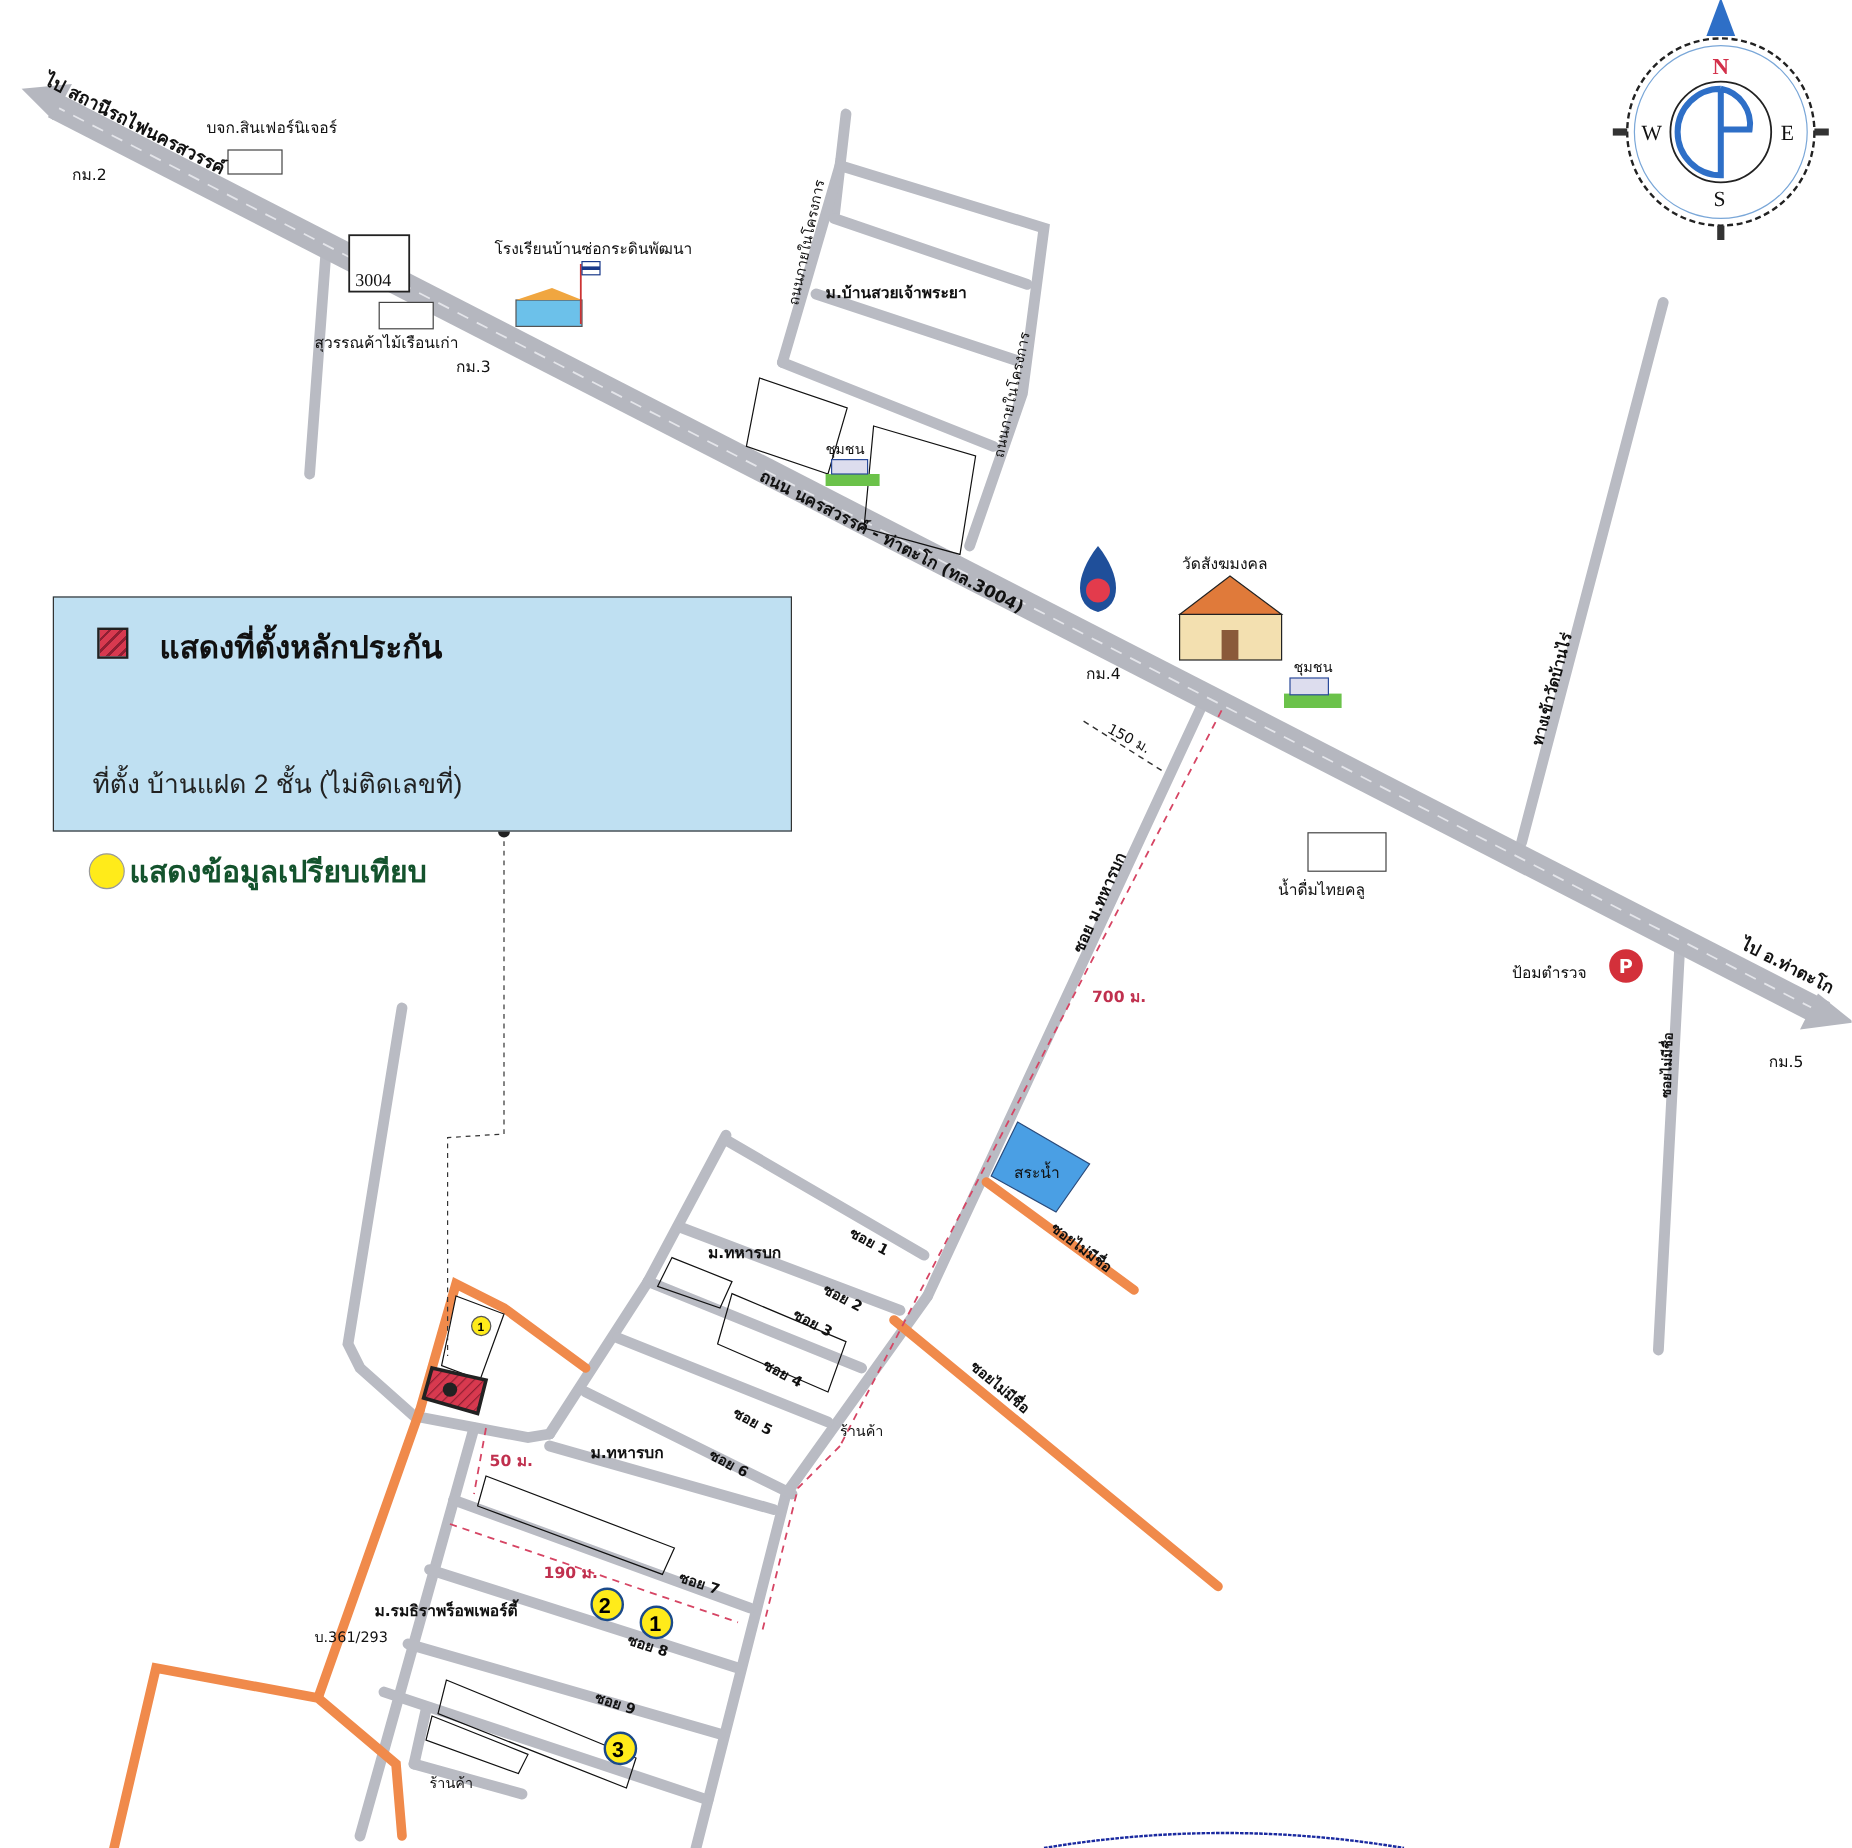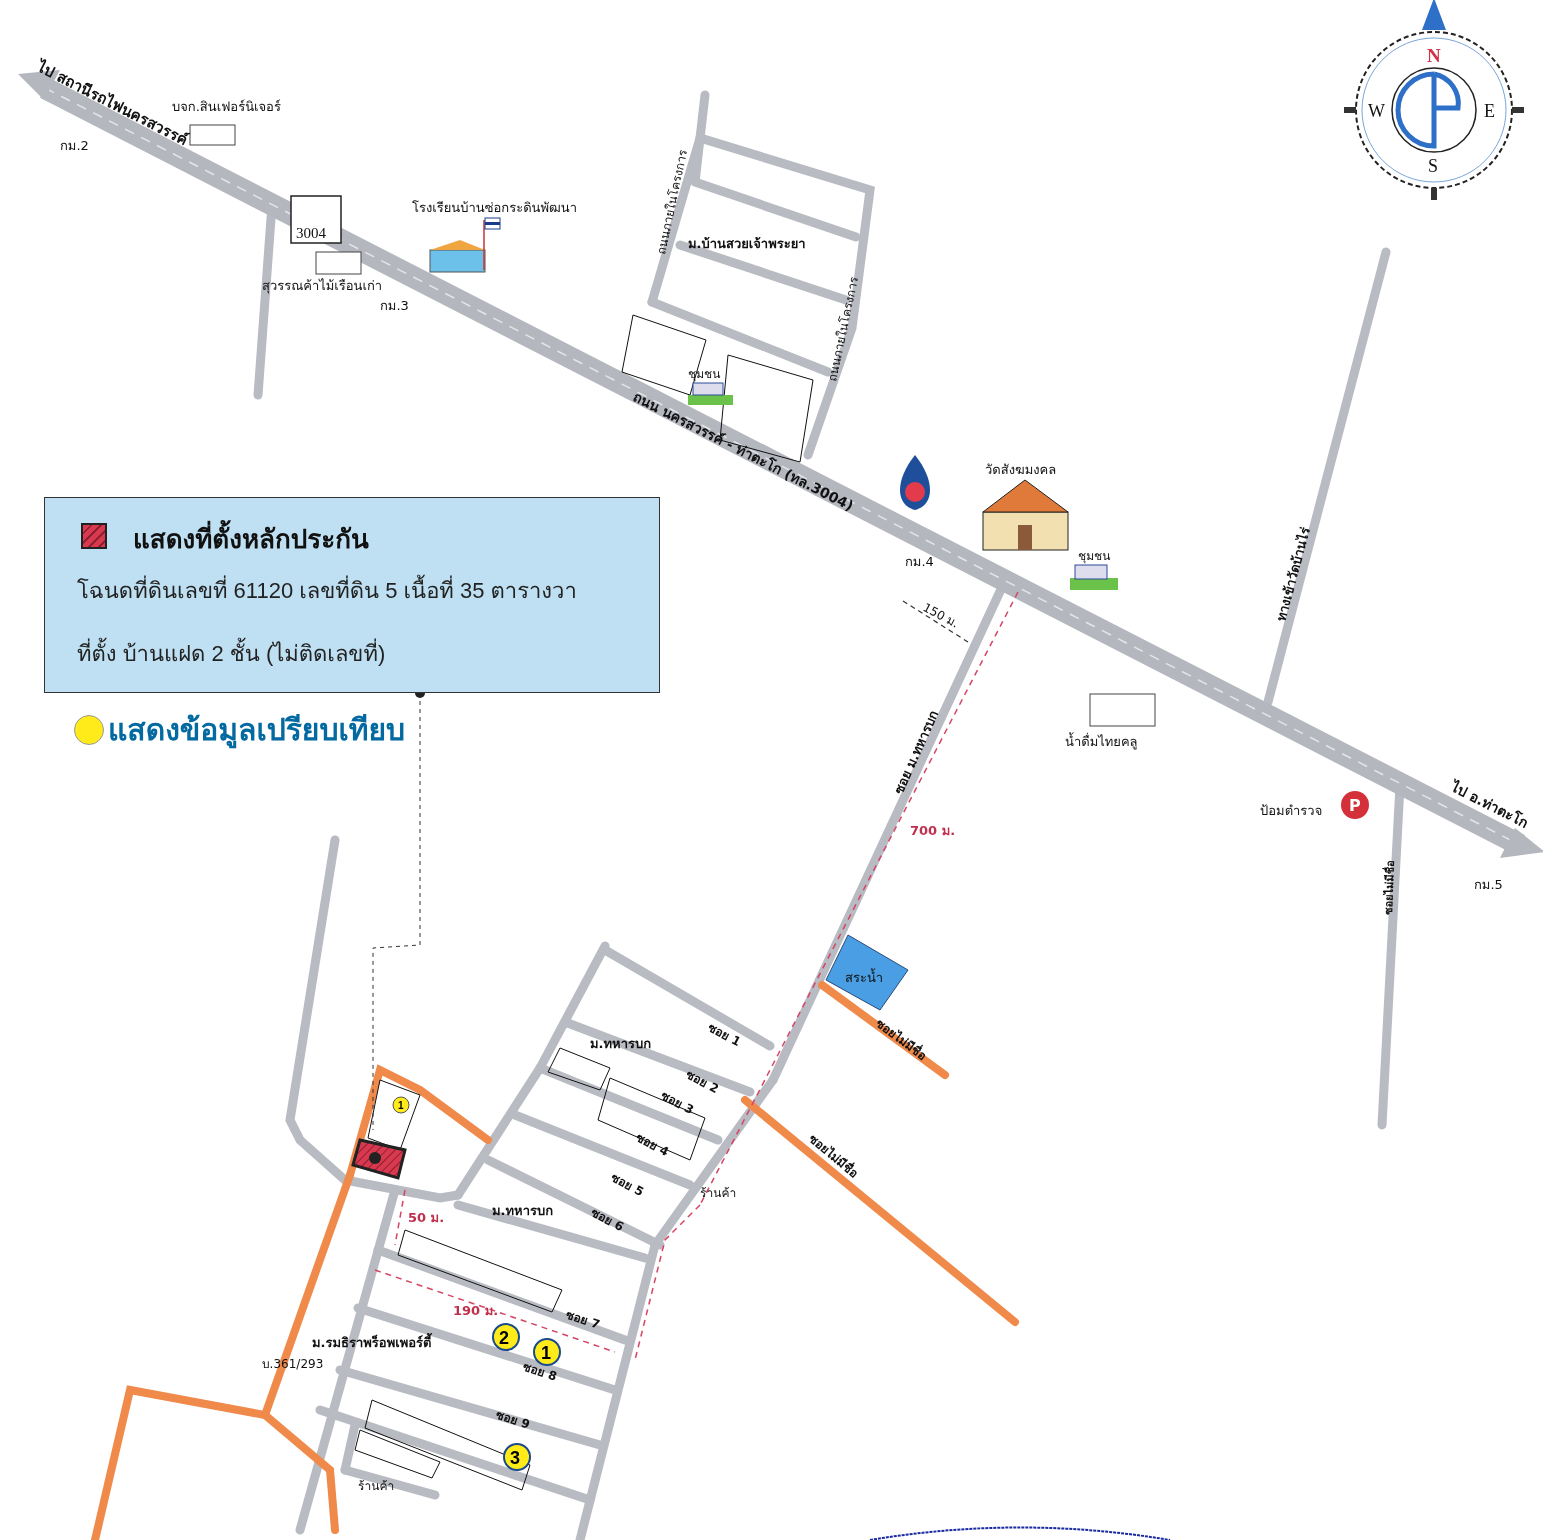--- a/index.html
+++ b/index.html
@@ -5,21 +5,21 @@
   html,body{margin:0;padding:0;background:#fff;}
   body{width:1543px;height:1540px;position:relative;overflow:hidden;font-family:"DejaVu Sans","Liberation Sans",sans-serif;}
   svg{position:absolute;left:0;top:0;}
   .lbl{font-family:"DejaVu Sans","Liberation Sans",sans-serif;fill:#111;}
   .legend-box{position:absolute;left:44px;top:497px;width:616px;height:196px;background:#bfe0f2;border:1.5px solid #333;box-sizing:border-box;padding-left:15px;}
   .legend-title{position:absolute;left:88px;top:20px;font-size:26px;font-weight:bold;color:#111;font-family:"DejaVu Sans","Liberation Sans",sans-serif;}
   .legend-swatch{position:absolute;left:36px;top:25px;width:26px;height:26px;background:repeating-linear-gradient(135deg,#d8394f 0 5px,#8f1f33 5px 7px);border:2px solid #222;box-sizing:border-box;}
   .legend-line{position:absolute;left:32px;font-size:22px;color:#222;font-family:"Liberation Sans","DejaVu Sans",sans-serif;}
   .cmp-legend{position:absolute;left:74px;top:706px;display:flex;align-items:center;gap:4px;}
   .cmp-dot{width:28px;height:28px;border-radius:50%;background:#ffeb1a;border:1.5px solid #999;}
-  .cmp-text{font-size:30px;font-weight:bold;color:#0369a1;font-family:"DejaVu Sans","Liberation Sans",sans-serif;}
+  .cmp-text{font-size:25px;font-weight:bold;color:#14532d;font-family:"DejaVu Sans","Liberation Sans",sans-serif;}
 </style>
 </head>
 <body>
 
 <svg width="1543" height="1540" viewBox="0 0 1543 1540">
   <defs>
     <pattern id="hatch" width="6" height="6" patternUnits="userSpaceOnUse" patternTransform="rotate(45)">
       <rect width="6" height="6" fill="#d8394f"></rect>
       <line x1="0" y1="0" x2="0" y2="6" stroke="#8f1f33" stroke-width="2"></line>
     </pattern>
@@ -216,20 +216,19 @@
     <text x="1368" y="117" font-size="18" font-family="Liberation Serif, serif">W</text>
     <text x="1484" y="117" font-size="18" font-family="Liberation Serif, serif">E</text>
   </g>
 
   <path d="M870,1540 Q1020,1515 1170,1540" stroke="#1a2aa0" stroke-width="2" fill="none" stroke-dasharray="3 1"></path>
 </svg>
 
 <div class="legend-box">
   <div class="legend-swatch"></div>
   <div class="legend-title">แสดงที่ตั้งหลักประกัน</div>
-  <div class="legend-line" style="top:75px">โฉนดที่ดินเลขที่ 61120 เลขที่ดิน 5 เนื้อที่ 35 ตารางวา</div>
   <div class="legend-line" style="top:138px">ที่ตั้ง บ้านแฝด 2 ชั้น  (ไม่ติดเลขที่)</div>
 </div>
 
 <div class="cmp-legend">
   <div class="cmp-dot"></div>
   <div class="cmp-text">แสดงข้อมูลเปรียบเทียบ</div>
 </div>
 
 </body></html>

